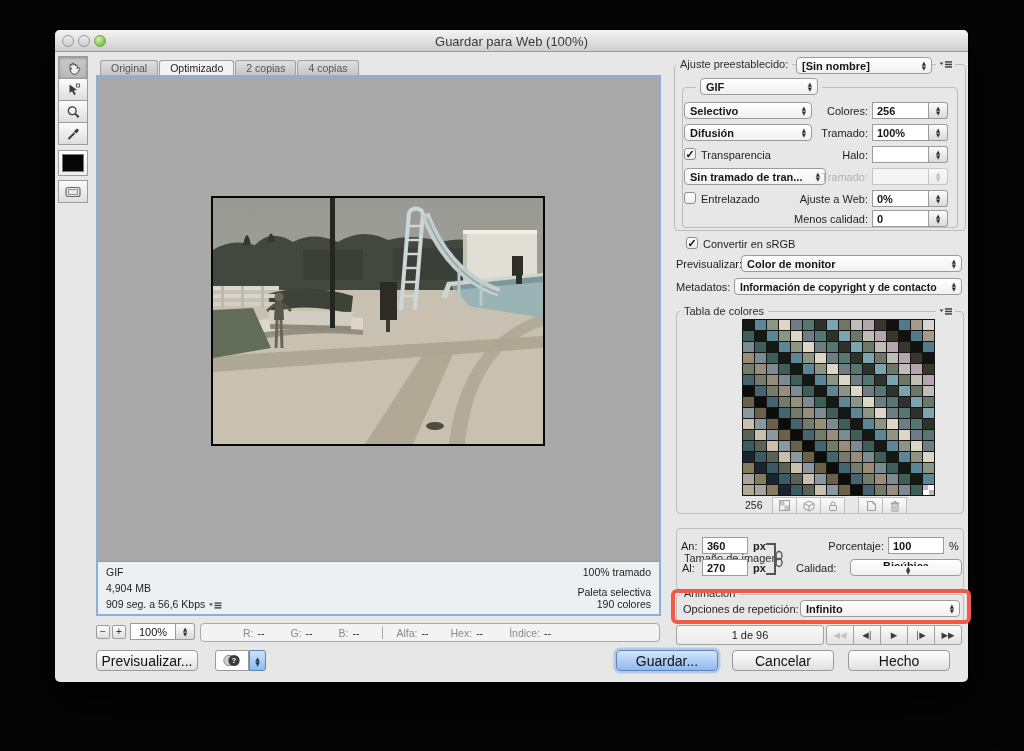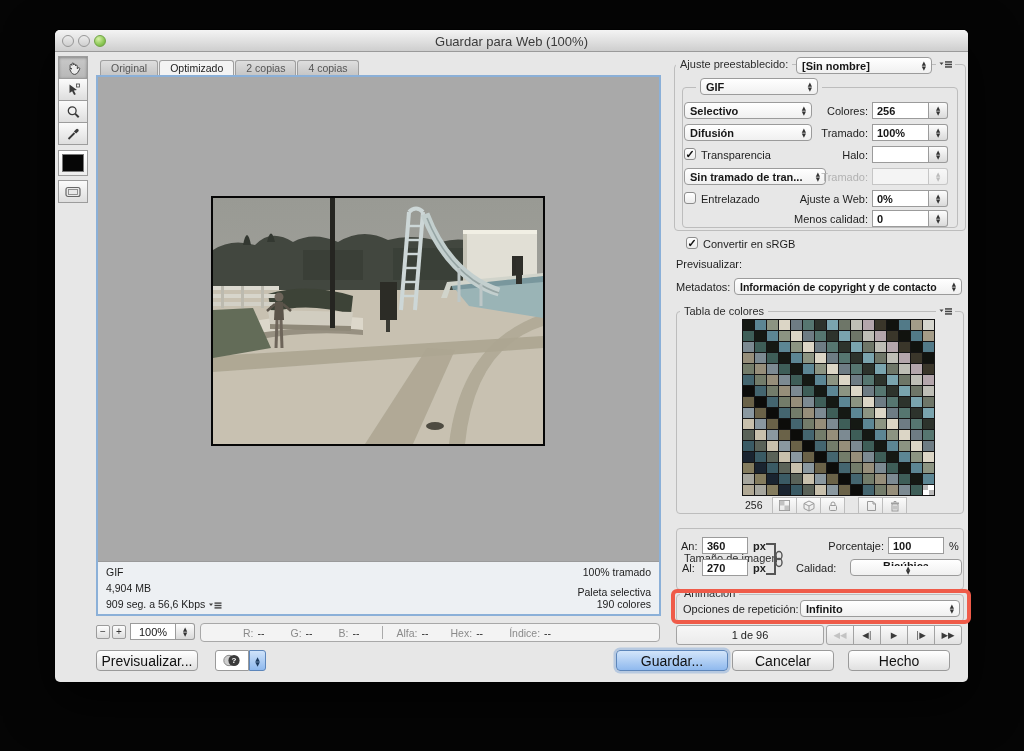--- a/index.html
+++ b/index.html
@@ -254,21 +254,21 @@
     <svg width="20" height="15" viewBox="0 0 20 15">
       <circle cx="7" cy="7.5" r="5.2" fill="#cfcfcf" stroke="#8a8a8a"></circle>
       <circle cx="12" cy="7.5" r="5.6" fill="#3b3b3b"></circle>
       <text x="12" y="10.4" text-anchor="middle" font-size="8" font-weight="bold" fill="#fff" font-family="Liberation Sans, sans-serif">?</text>
     </svg>
   </div>
   <div style="position:absolute;left:249px;top:650px;width:17px;height:21px;background:linear-gradient(#cfe3fa,#8fb9ee);border:1px solid #5d86ba;border-radius:0 3px 3px 0;box-sizing:border-box;display:flex;flex-direction:column;align-items:center;justify-content:center;line-height:5px;font-size:6px;color:#1c3least;color:#1c3a5e;font-family:'DejaVu Sans',sans-serif;">
       <span>▲</span>
       <span>▼</span>
     </div>
-  <div class="pbtn primary" style="left:616px;top:650px;width:112px;">Guardar...</div>
+  <div class="pbtn primary" style="left:616px;top:650px;width:102px;">Guardar...</div>
   <div class="pbtn" style="left:732px;top:650px;width:102px;">Cancelar</div>
   <div class="pbtn" style="left:848px;top:650px;width:102px;">Hecho</div>
 
   <div class="grp" style="left:674px;top:64px;width:292px;height:167px;"></div>
   <div class="leg" style="left:676px;top:58px;">Ajuste preestablecido:</div>
   <div class="dd" style="left:796px;top:57px;width:136px;">
     <span class="txt">[Sin nombre]</span>
     <span class="ud">
         <span>▲</span>
         <span>▼</span>
@@ -370,20 +370,27 @@
     <div class="sb">
         <span>▲</span>
         <span>▼</span>
       </div>
   </div>
 
   <div class="cb" style="left:686px;top:237px;">✓</div>
   <div class="lab" style="left:703px;top:238px;">Convertir en sRGB</div>
 
   <div class="lab" style="left:676px;top:258px;">Previsualizar:</div>
+  <div class="dd" style="left:741px;top:255px;width:221px;">
+    <span class="txt">Color de monitor</span>
+    <span class="ud">
+        <span>▲</span>
+        <span>▼</span>
+      </span>
+  </div>
 
   <div class="lab" style="left:676px;top:281px;">Metadatos:</div>
   <div class="dd" style="left:734px;top:278px;width:228px;">
     <span class="txt" style="font-size:10.5px;">Información de copyright y de contacto</span>
     <span class="ud">
         <span>▲</span>
         <span>▼</span>
       </span>
   </div>
 

